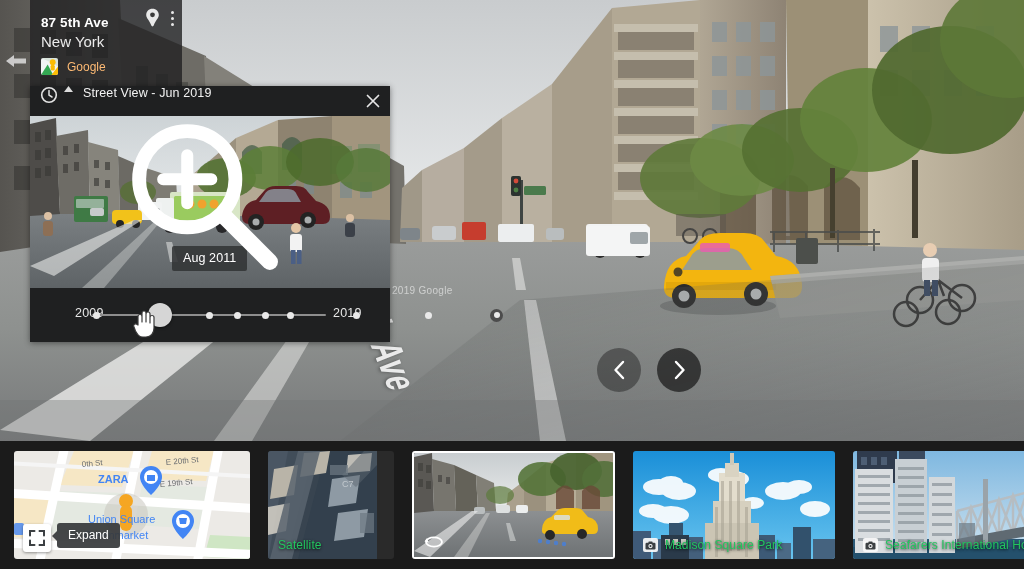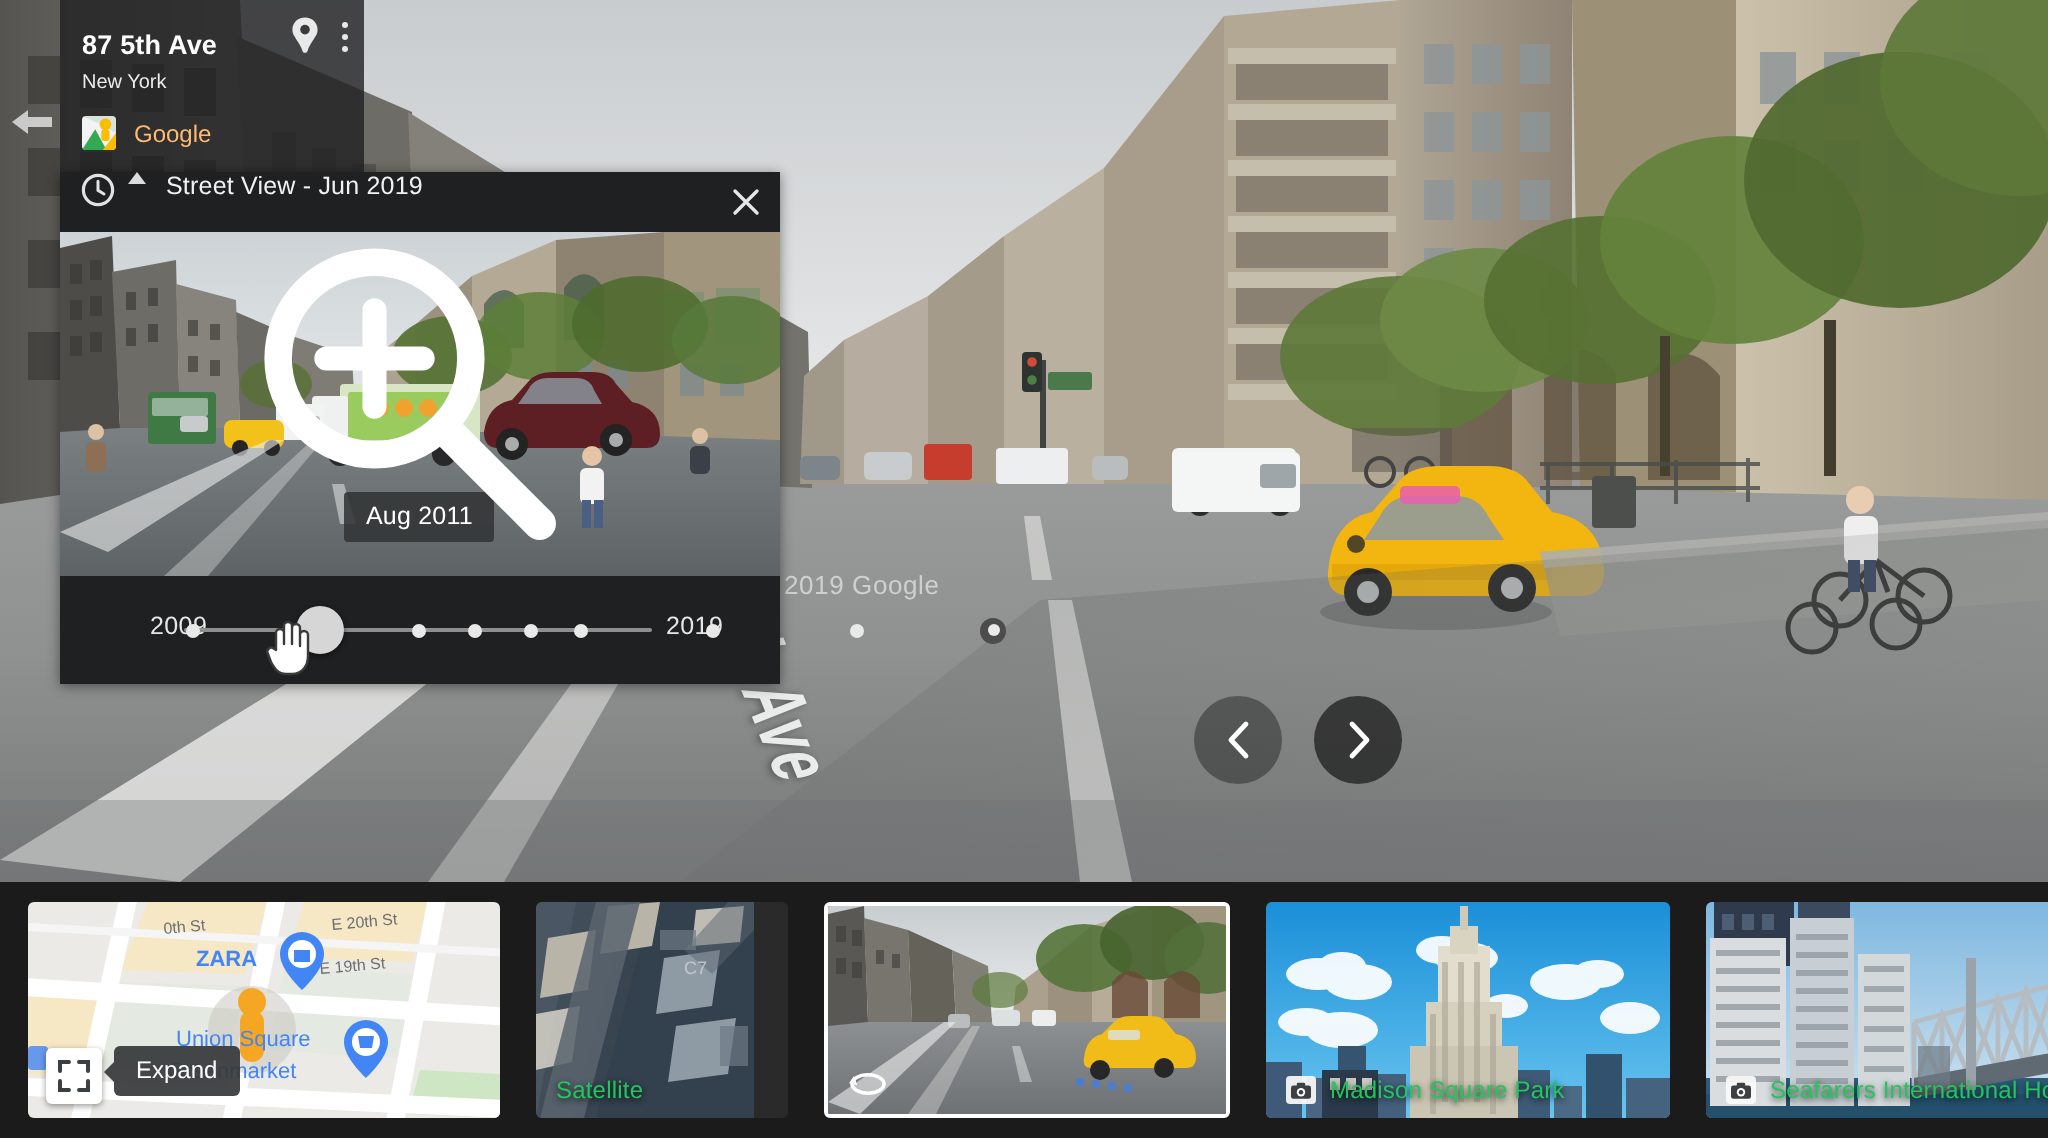--- a/index.html
+++ b/index.html
@@ -15,21 +15,21 @@
 
   
   .pano {
     position: absolute; left: 0; top: 0; width: 1024px; height: 441px;
     overflow: hidden; background: #8d8f8e;
   }
   .pano-svg { position: absolute; left: 0; top: 0; width: 1024px; height: 441px; display: block; }
 
   .pano-attrib {
     position: absolute; left: 392px; top: 285px;
-    font-size: 13px; color: rgba(255,255,255,.55);
+    font-size: 10px; color: rgba(255,255,255,.55);
     letter-spacing: .3px; pointer-events: none;
   }
   .street-name {
     position: absolute; left: 388px; top: 292px;
     color: rgba(248,248,248,.9);
     font-size: 27px; font-weight: bold; letter-spacing: 1px;
     transform: rotate(68deg) skewX(-14deg) scaleY(1.5);
     transform-origin: left top;
     text-shadow: 0 1px 3px rgba(0,0,0,.35);
     pointer-events: none; white-space: nowrap;
@@ -54,21 +54,21 @@
   .nav-circle svg { display: block; }
 
   
   .place-card {
     position: absolute; left: 30px; top: 0; width: 152px; height: 86px;
     background: rgba(32,33,34,.80);
     padding: 15px 10px 0 11px;
     color: #fff;
   }
   .place-title { font-size: 13.5px; font-weight: bold; line-height: 16px; letter-spacing: .1px; }
-  .place-sub { font-size: 10px; line-height: 17px; color: #eaeaea; margin-top: 2px; }
+  .place-sub { font-size: 15px; line-height: 17px; color: #eaeaea; margin-top: 2px; }
   .place-actions { position: absolute; right: 6px; top: 8px; display: flex; align-items: flex-start; gap: 9px; }
   .pin-icon { cursor: pointer; }
   .kebab { display: flex; flex-direction: column; gap: 3px; padding: 3px 2px; cursor: pointer; }
   .kebab i { width: 3px; height: 3px; border-radius: 50%; background: #e8e8e8; display: block; }
   .brand-row { display: flex; align-items: center; gap: 9px; margin-top: 8px; }
   .brand-label { font-size: 12px; color: #fdba74; }
   .sv-badge { width: 17px; height: 17px; border-radius: 2px; overflow: hidden; display: block; }
 
   
   .history-panel {

